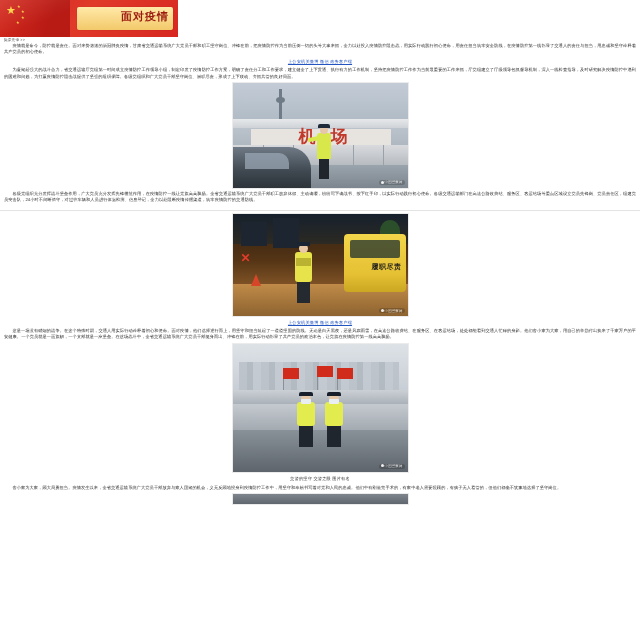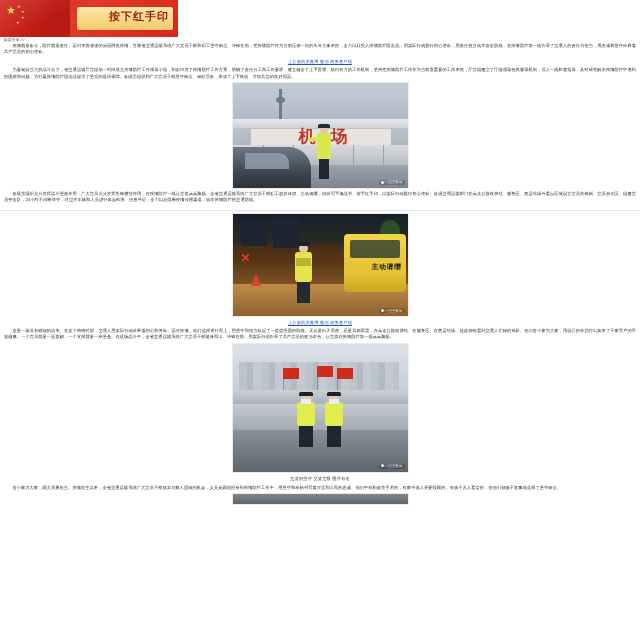--- a/index.html
+++ b/index.html
@@ -214,21 +214,21 @@
 <body>
 
 <div class="banner">
   <div class="flagwave"></div>
   <span class="star s1">★</span>
   <span class="star s2">★</span>
   <span class="star s3">★</span>
   <span class="star s4">★</span>
   <span class="star s5">★</span>
   <div class="plate"></div>
-  <div class="plate-title">按下红手印</div>
+  <div class="plate-title">面对疫情</div>
 </div>
 <div class="banner-sub">陇原先锋 &gt;&gt;</div>
 
 <div style="height:6px"></div>
 <p class="para indent">疫情就是命令，防控就是责任。面对来势汹汹的新冠肺炎疫情，甘肃省交通运输系统广大党员干部和职工坚守岗位、冲锋在前，把疫情防控作为当前压倒一切的头等大事来抓，全力以赴投入疫情防控阻击战，用实际行动践行初心使命，用责任担当筑牢安全防线，在疫情防控第一线彰显了交通人的责任与担当，用忠诚和坚守诠释着共产党员的初心使命。</p>
 
 <div class="caption-link">上公安机关微博 微信 政务客户端</div>
 
 <p class="para indent">为凝聚起强大的战斗合力，省交通运输厅党组第一时间成立疫情防控工作领导小组，制定印发了疫情防控工作方案，明确了责任分工和工作要求，建立健全了上下贯通、执行有力的工作机制，坚持把疫情防控工作作为当前最重要的工作来抓，厅党组建立了厅级领导包抓督导机制，深入一线检查指导，及时研究解决疫情防控中遇到的困难和问题，为打赢疫情防控阻击战提供了坚强的组织保障。各级党组织和广大党员干部坚守岗位、履职尽责，形成了上下联动、齐抓共管的良好局面。</p>
 
@@ -263,21 +263,21 @@
 
 <div class="photo-wrap">
   <div class="photo p2">
     <div class="nightsky"></div>
     <div class="bldg b1"></div>
     <div class="bldg b2"></div>
     <div class="tree"></div>
     <div class="road"></div>
     <div class="bus"></div>
     <div class="buswin"></div>
-    <div class="bustext">主动请缨</div>
+    <div class="bustext">履职尽责</div>
     <div class="xsign">✕</div>
     <div class="cone"></div>
     <div class="cop-leg"></div>
     <div class="cop-body"></div>
     <div class="cop-vest"></div>
     <div class="cop-head"></div>
     <div class="cop-cap"></div>
     <div class="wm"><span class="dot"></span><span>中国警察网</span></div>
   </div>
 </div>

